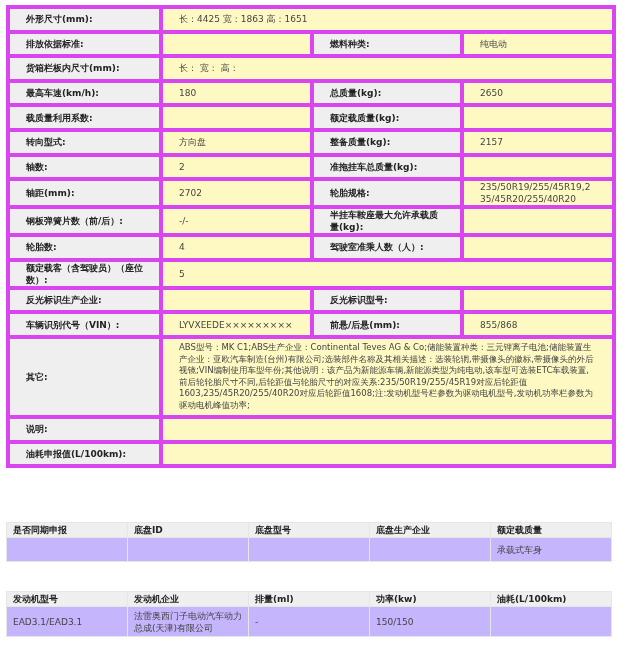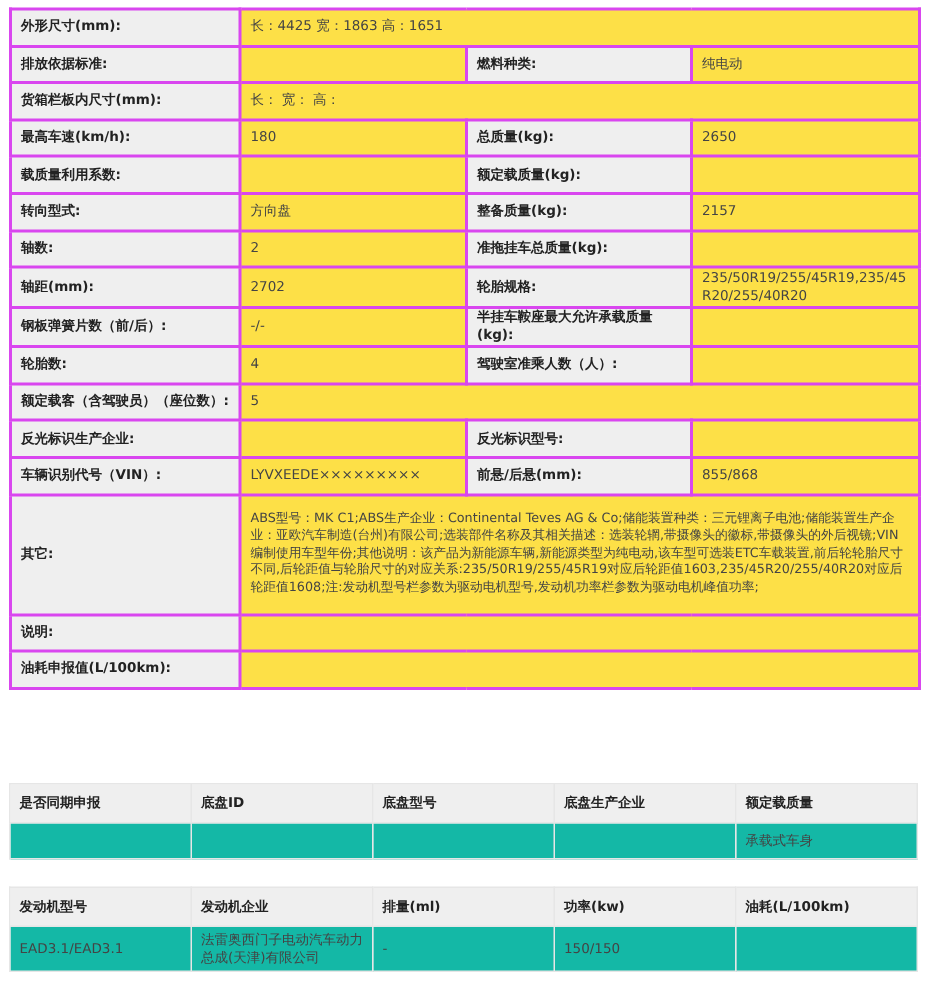--- a/index.html
+++ b/index.html
@@ -2,30 +2,30 @@
 <html><head>
 <meta charset="utf-8">
 <style>
   * { box-sizing: border-box; margin: 0; padding: 0; }
   body {
     width: 617px; height: 657px; background: #ffffff;
     font-family: "DejaVu Sans", "Liberation Sans", sans-serif;
     font-size: 9px; color: #333; position: relative; overflow: hidden;
   }
   .spec { position: absolute; left: 6px; top: 5px; width: 606px; border-collapse: collapse; table-layout: fixed; }
-  .spec td { border: 2px solid #d946ef; padding: 0 6px; vertical-align: middle; line-height: 12px; }
+  .spec td { border: 4px solid #d946ef; padding: 0 16px; vertical-align: middle; line-height: 12px; }
   .spec td.lab { background: #efefef; font-weight: bold; color: #222; }
-  .spec td.val { background: #fde047; color: #444; }
+  .spec td.val { background: #fef9c3; color: #444; }
   .spec tr { height: 24.6px; }
   .spec tr.tall { height: 27px; }
   .spec tr.xtall { height: 80px; }
   .grid { position: absolute; left: 6px; width: 606px; border-collapse: collapse; table-layout: fixed; }
   .grid td, .grid th { border: 1px solid #e6e6e6; padding: 0 6px; text-align: left; vertical-align: middle; line-height: 12px; }
-  .grid th { background: #efefef; font-weight: bold; color: #222; height: 26px; }
-  .grid td { background: #14b8a6; color: #444; height: 24px; margin-left: 19px; }
+  .grid th { background: #efefef; font-weight: bold; color: #222; height: 15px; }
+  .grid td { background: #c4b5fd; color: #444; height: 24px; margin-left: 19px; }
   #chassis { top: 522px; }
   #engine { top: 591px; }
   #engine td { height: 30px; }
 </style>
 </head>
 <body>
 
 <table class="spec">
   <colgroup>
       <col style="width:153px">

